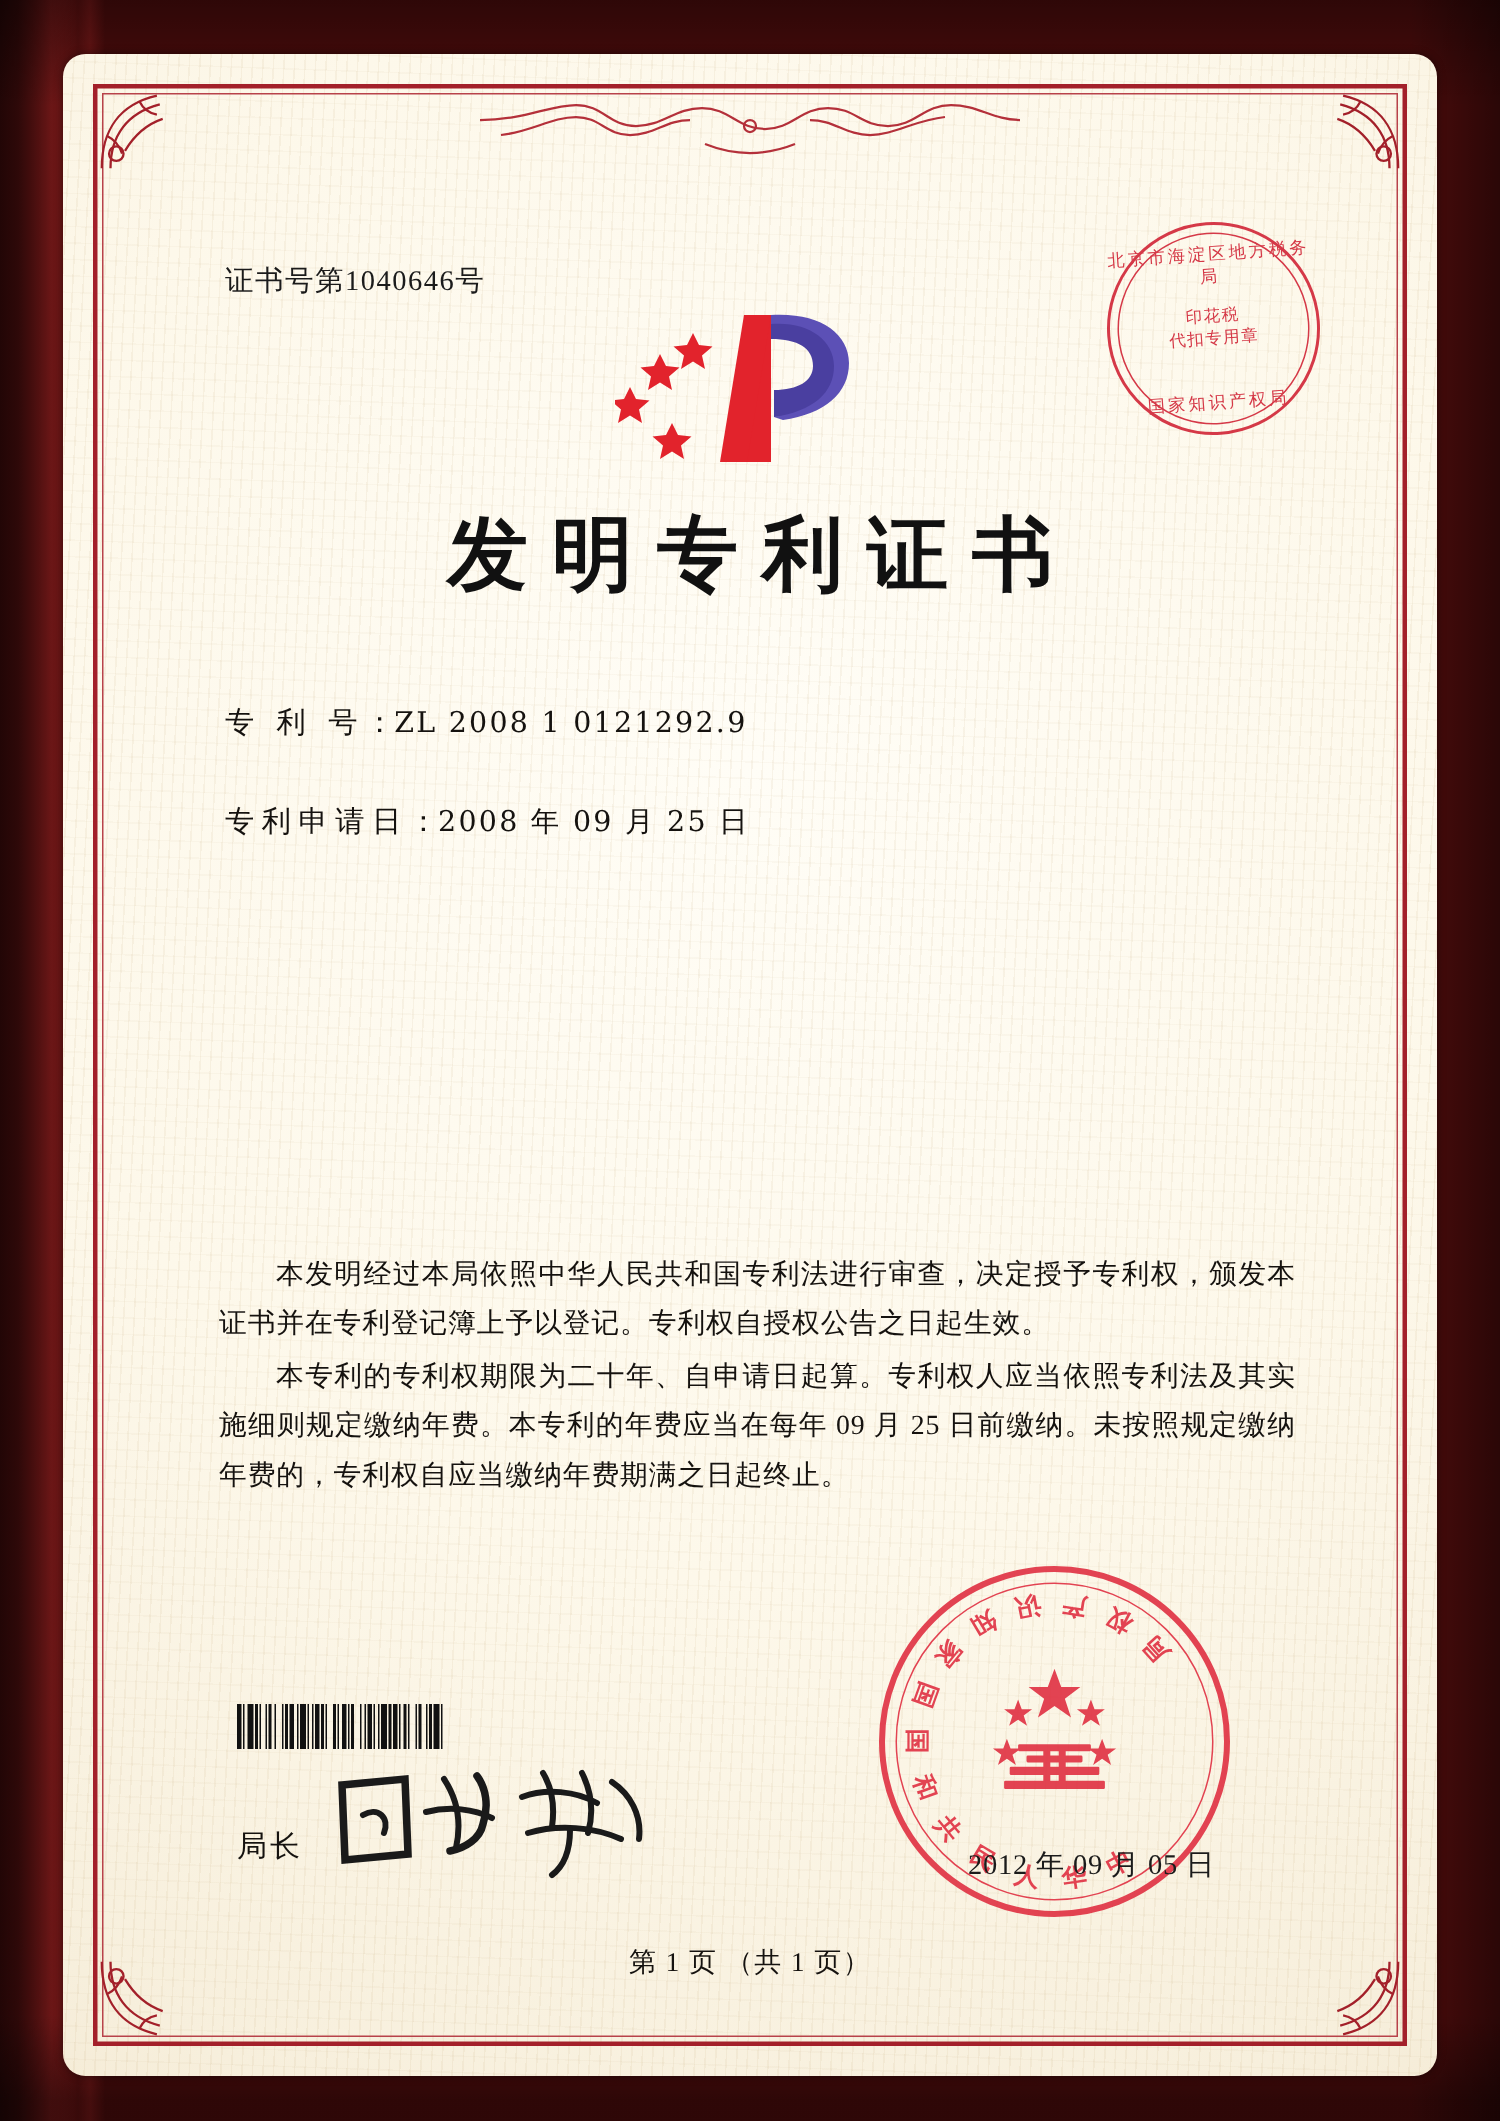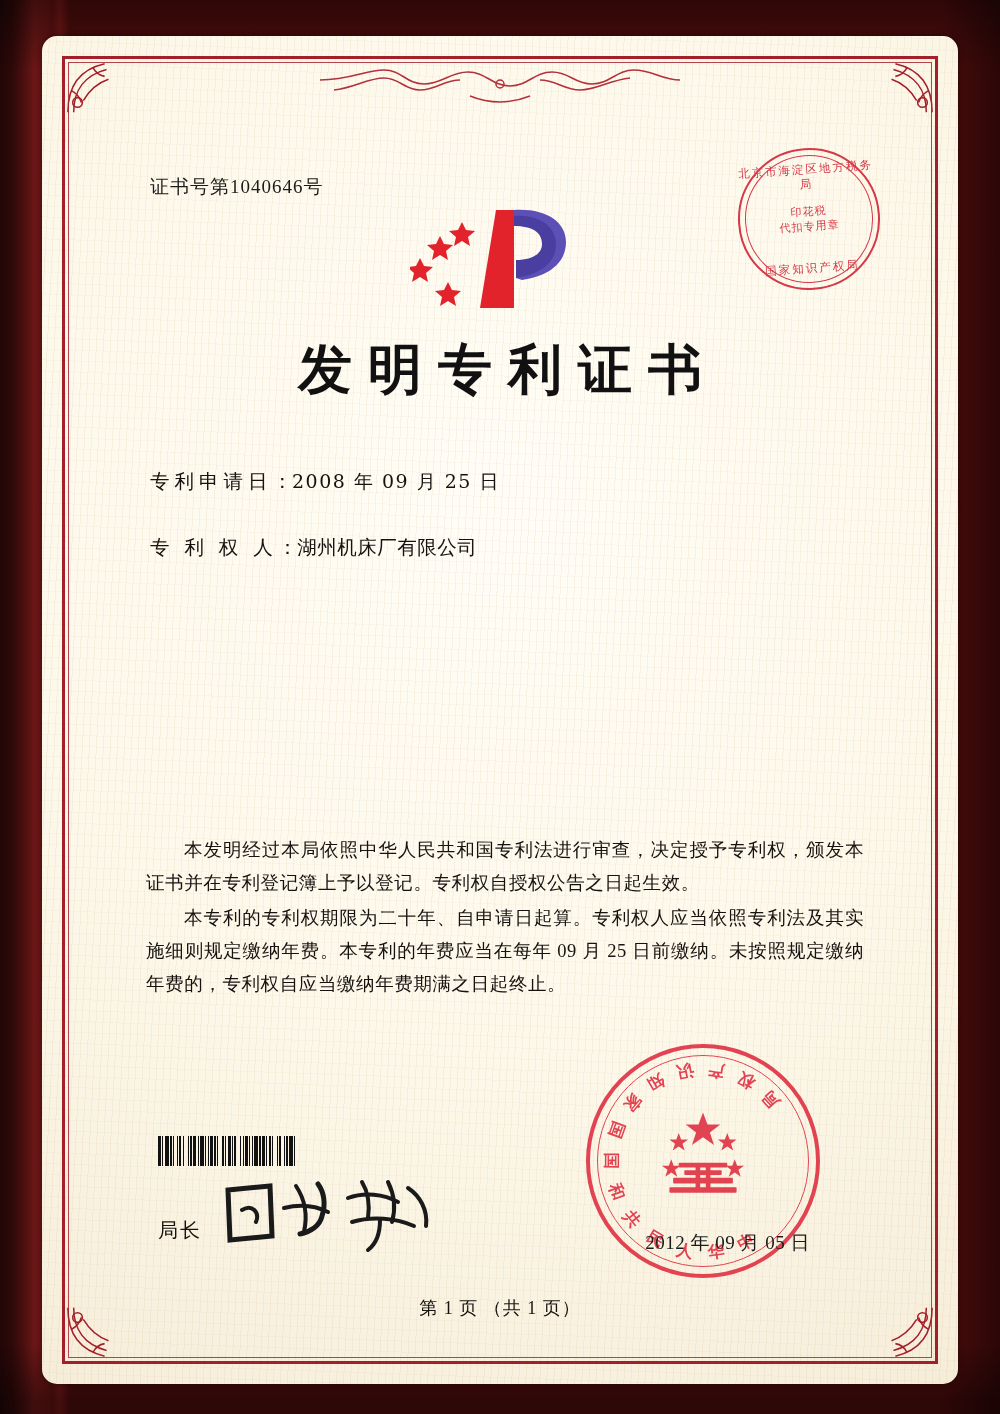--- a/index.html
+++ b/index.html
@@ -389,24 +389,24 @@
         <path d="M86 14 L70 112 L88 112 L104 14 Z" fill="#e2232c"></path>
         <path d="M104 14 C135 14 152 30 152 48 C152 70 132 82 106 82 L106 64 C122 64 132 58 132 48 C132 36 122 30 104 30 Z" fill="#4a3fa0"></path>
         <path d="M104 14 C136 12 156 26 156 46 C156 66 140 80 112 84 L106 82 C132 78 146 66 146 48 C146 30 128 18 104 20 Z" fill="#5c50b6"></path>
       </svg>
     </div>
 
     <div class="main-title">发明专利证书</div>
 
     <div class="fields">
       <div class="field-row">
-        <span class="field-label">专利申请日</span><span class="field-sep">：</span><span class="field-value mono">2008 年 09 月 25 日</span>
+        <span class="field-label">专   利   号</span><span class="field-sep">：</span><span class="field-value mono">ZL 2008 1 0121292.9</span>
       </div>
       <div class="field-row">
-        <span class="field-label">专 利 权 人</span><span class="field-sep">：</span><span class="field-value">湖州机床厂有限公司</span>
+        <span class="field-label">专利申请日</span><span class="field-sep">：</span><span class="field-value mono">2008 年 09 月 25 日</span>
       </div>
     </div>
 
     <div class="paragraphs">
       <p>本发明经过本局依照中华人民共和国专利法进行审查，决定授予专利权，颁发本证书并在专利登记簿上予以登记。专利权自授权公告之日起生效。</p>
       <p>本专利的专利权期限为二十年、自申请日起算。专利权人应当依照专利法及其实施细则规定缴纳年费。本专利的年费应当在每年 09 月 25 日前缴纳。未按照规定缴纳年费的，专利权自应当缴纳年费期满之日起终止。</p>
     </div>
 
     <div class="barcode">
         <i style="width:3px;background:#111"></i>

